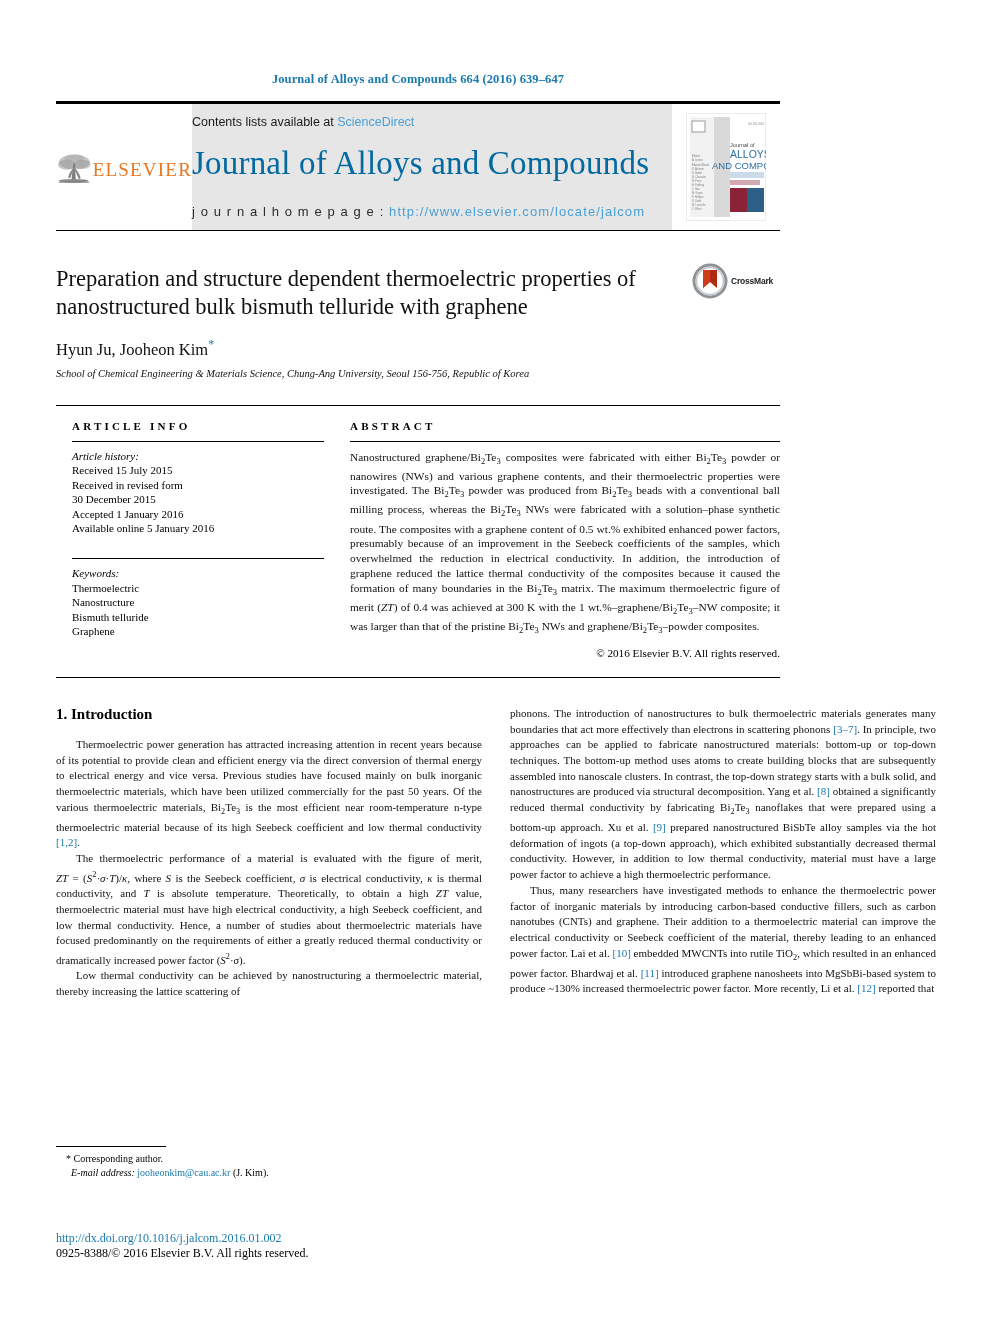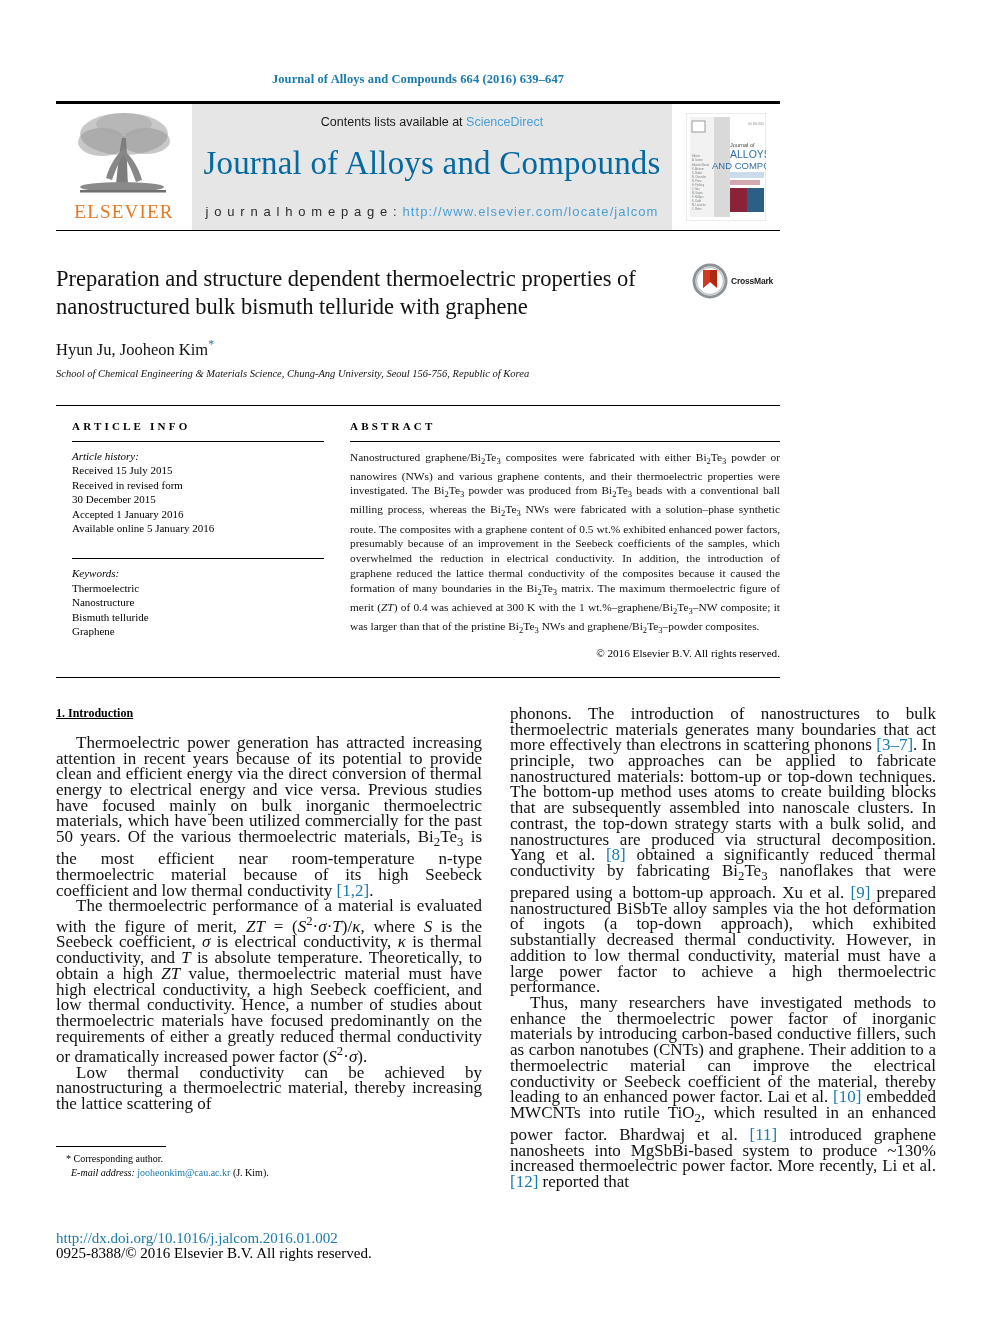--- a/index.html
+++ b/index.html
@@ -39,40 +39,39 @@
     margin-top: 14px;
     border-top: 3px solid #000;
     display: flex;
     height: 126px;
     align-items: stretch;
   }
   .mast-logo {
     width: 136px;
     flex: none;
     display: flex;
-    flex-direction: column;
+    flex-direction: row;
     align-items: center;
     justify-content: flex-start;
     padding-top: 4px;
     box-sizing: border-box;
   }
   .tree-svg { display:block; }
   .elsevier-word {
     font-family: "Liberation Serif", serif;
     font-size: 19px;
     letter-spacing: 1.2px;
     color: #E87722;
     margin-top: 1px;
   }
   .mast-center {
     flex: 1 1 auto;
     background: #e6e6e6;
     display: flex;
     flex-direction: column;
-    align-items: center;
     justify-content: flex-start;
     padding-top: 11px;
     box-sizing: border-box;
   }
   .contents-line {
     font-family: "Liberation Sans", sans-serif;
     font-size: 12.5px;
     color: #1a1a1a;
   }
   .contents-line .sd {
@@ -210,28 +209,27 @@
   }
   .body-cols {
     margin-top: 28px;
     display: flex;
     gap: 28px;
     height: 470px;
   }
   .bcol { width: 426px; flex: none; position: relative; }
   h2.secnum {
     font-family: "Liberation Serif", serif;
-    font-size: 12px;
+    font-size: 15px;
     font-weight: bold;
     margin: 0 0 14px 0;
-    text-decoration: underline;
   }
   p.bt {
     font-family: "Liberation Serif", serif;
-    font-size: 17px;
+    font-size: 11px;
     line-height: 15.7px;
     text-align: justify;
     margin: 0;
     text-indent: 20px;
     color: #111;
   }
   p.bt.noindent { text-indent: 0; }
   .ref { color: #1a7aae; }
 
   
@@ -254,21 +252,21 @@
   }
   .fn-text .lab { font-style: italic; }
   .mail { color: #1a7aae; }
 
   .doi-block {
     position: absolute;
     left: 56px;
     top: 1231px;
     width: 500px;
     font-family: "Liberation Serif", serif;
-    font-size: 15px;
+    font-size: 12px;
     line-height: 15px;
   }
   .doi-link { color: #1a7aae; }
   sub, sup { font-size: 75%; }
 </style>
 </head>
 <body>
 
 <div class="page">
 

